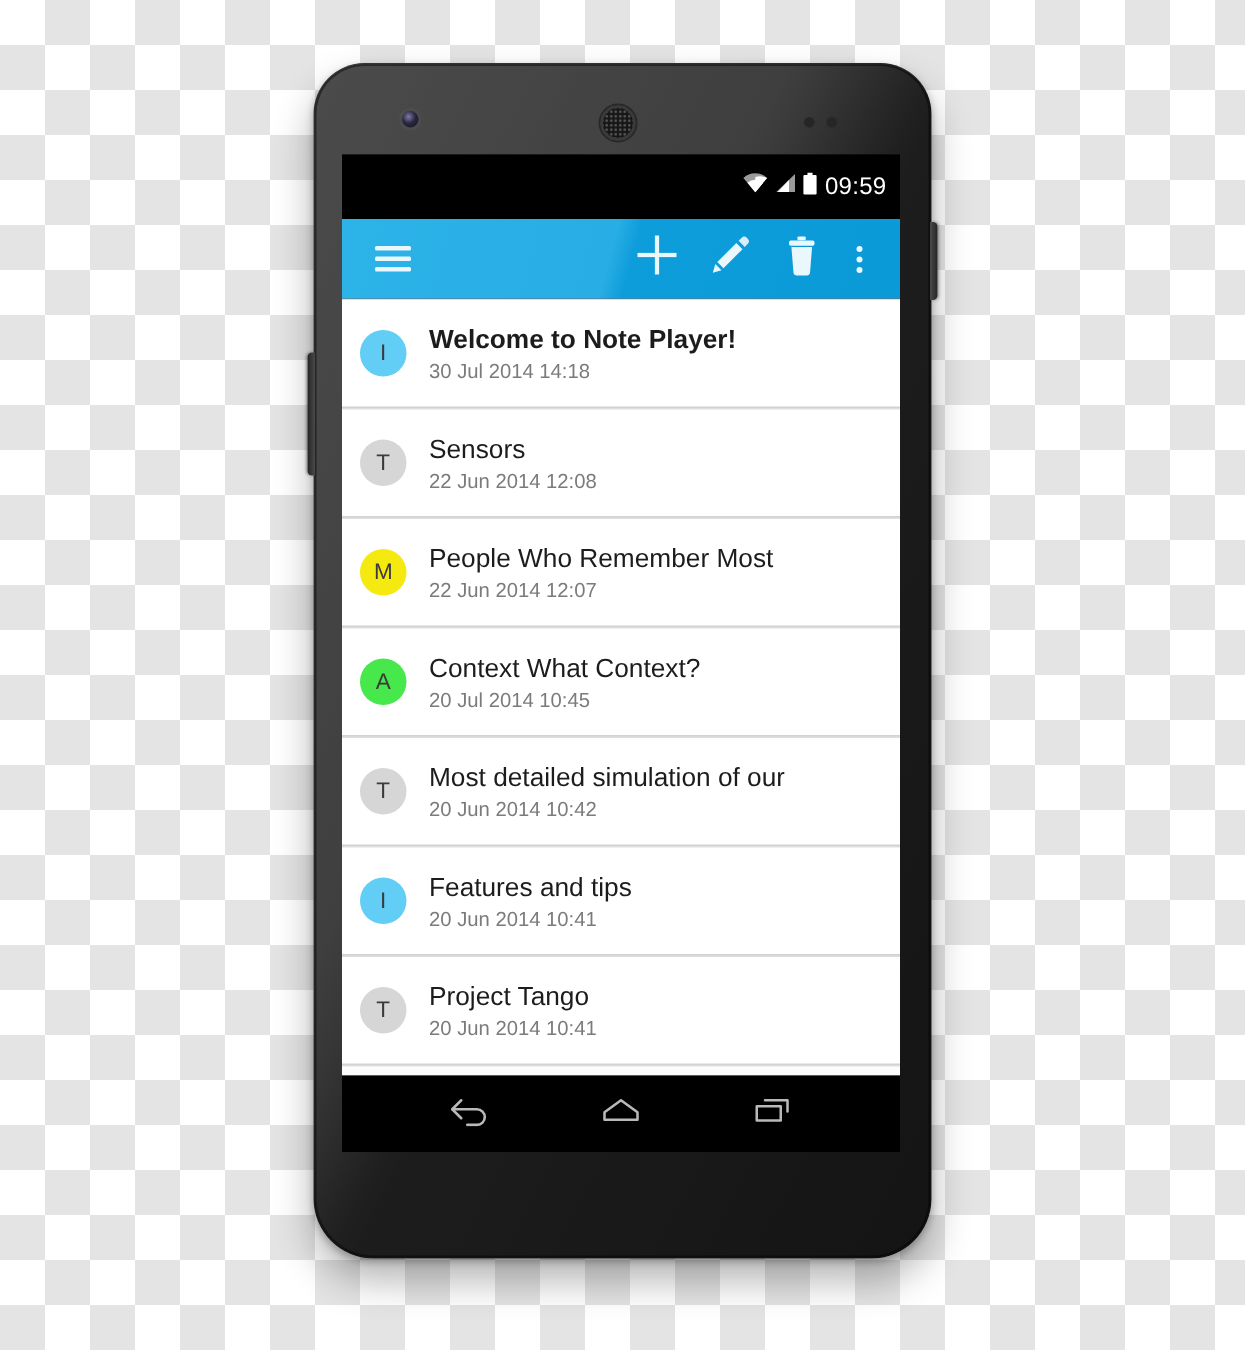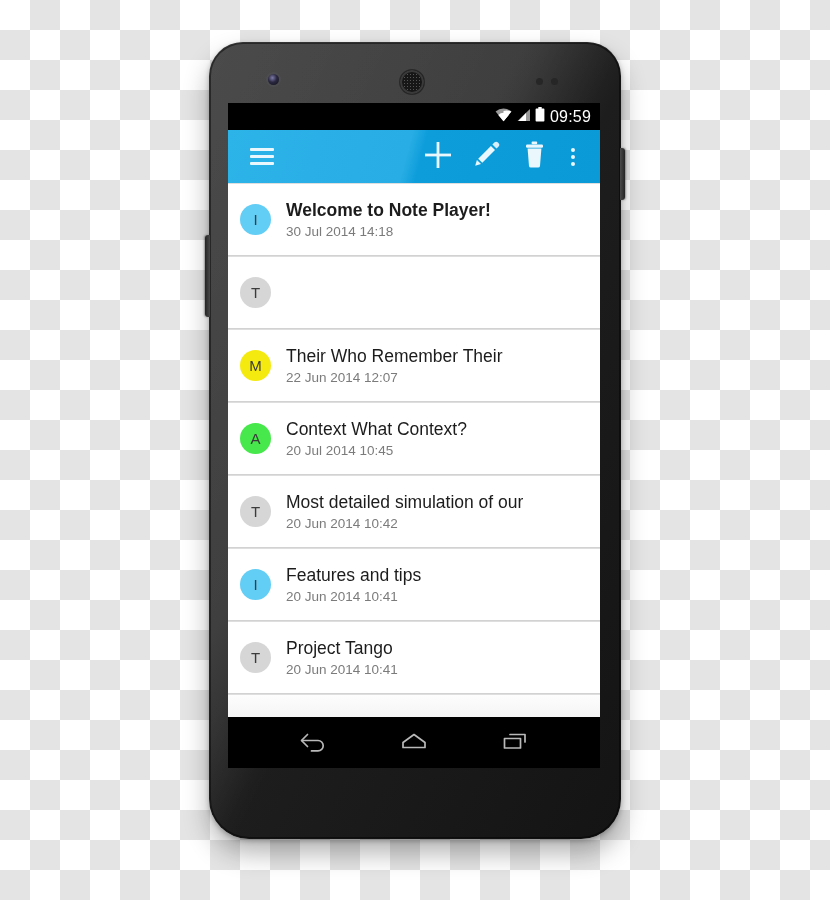--- a/index.html
+++ b/index.html
@@ -115,21 +115,21 @@
     width: 372px;
     height: 665px;
     background: #000;
     overflow: hidden;
     display: flex;
     flex-direction: column;
   }
 
   
   .statusbar {
-    height: 27px;
+    height: 43px;
     background: #000000;
     display: flex;
     align-items: center;
     justify-content: flex-end;
     padding-right: 9px;
     flex: 0 0 auto;
     gap: 5px;
   }
   .status-icons { display: flex; align-items: center; gap: 4px; }
   .clock {
@@ -330,26 +330,30 @@
     <div class="note-row">
       <div class="avatar" style="background-color: rgb(98, 205, 245);">I</div>
       <div class="note-text">
         <div class="note-title unread">Welcome to Note Player!</div>
         <div class="note-date">30 Jul 2014 14:18</div>
       </div>
     </div>
 
     <div class="note-row">
       <div class="avatar" style="background-color: rgb(214, 214, 214);">T</div>
+      <div class="note-text">
+        <div class="note-title">Sensors</div>
+        <div class="note-date">22 Jun 2014 12:08</div>
+      </div>
     </div>
 
     <div class="note-row">
       <div class="avatar" style="background-color: rgb(245, 234, 16);">M</div>
       <div class="note-text">
-        <div class="note-title">Their Who Remember Their</div>
+        <div class="note-title">People Who Remember Most</div>
         <div class="note-date">22 Jun 2014 12:07</div>
       </div>
     </div>
 
     <div class="note-row">
       <div class="avatar" style="background-color: rgb(70, 232, 75);">A</div>
       <div class="note-text">
         <div class="note-title">Context What Context?</div>
         <div class="note-date">20 Jul 2014 10:45</div>
       </div>

